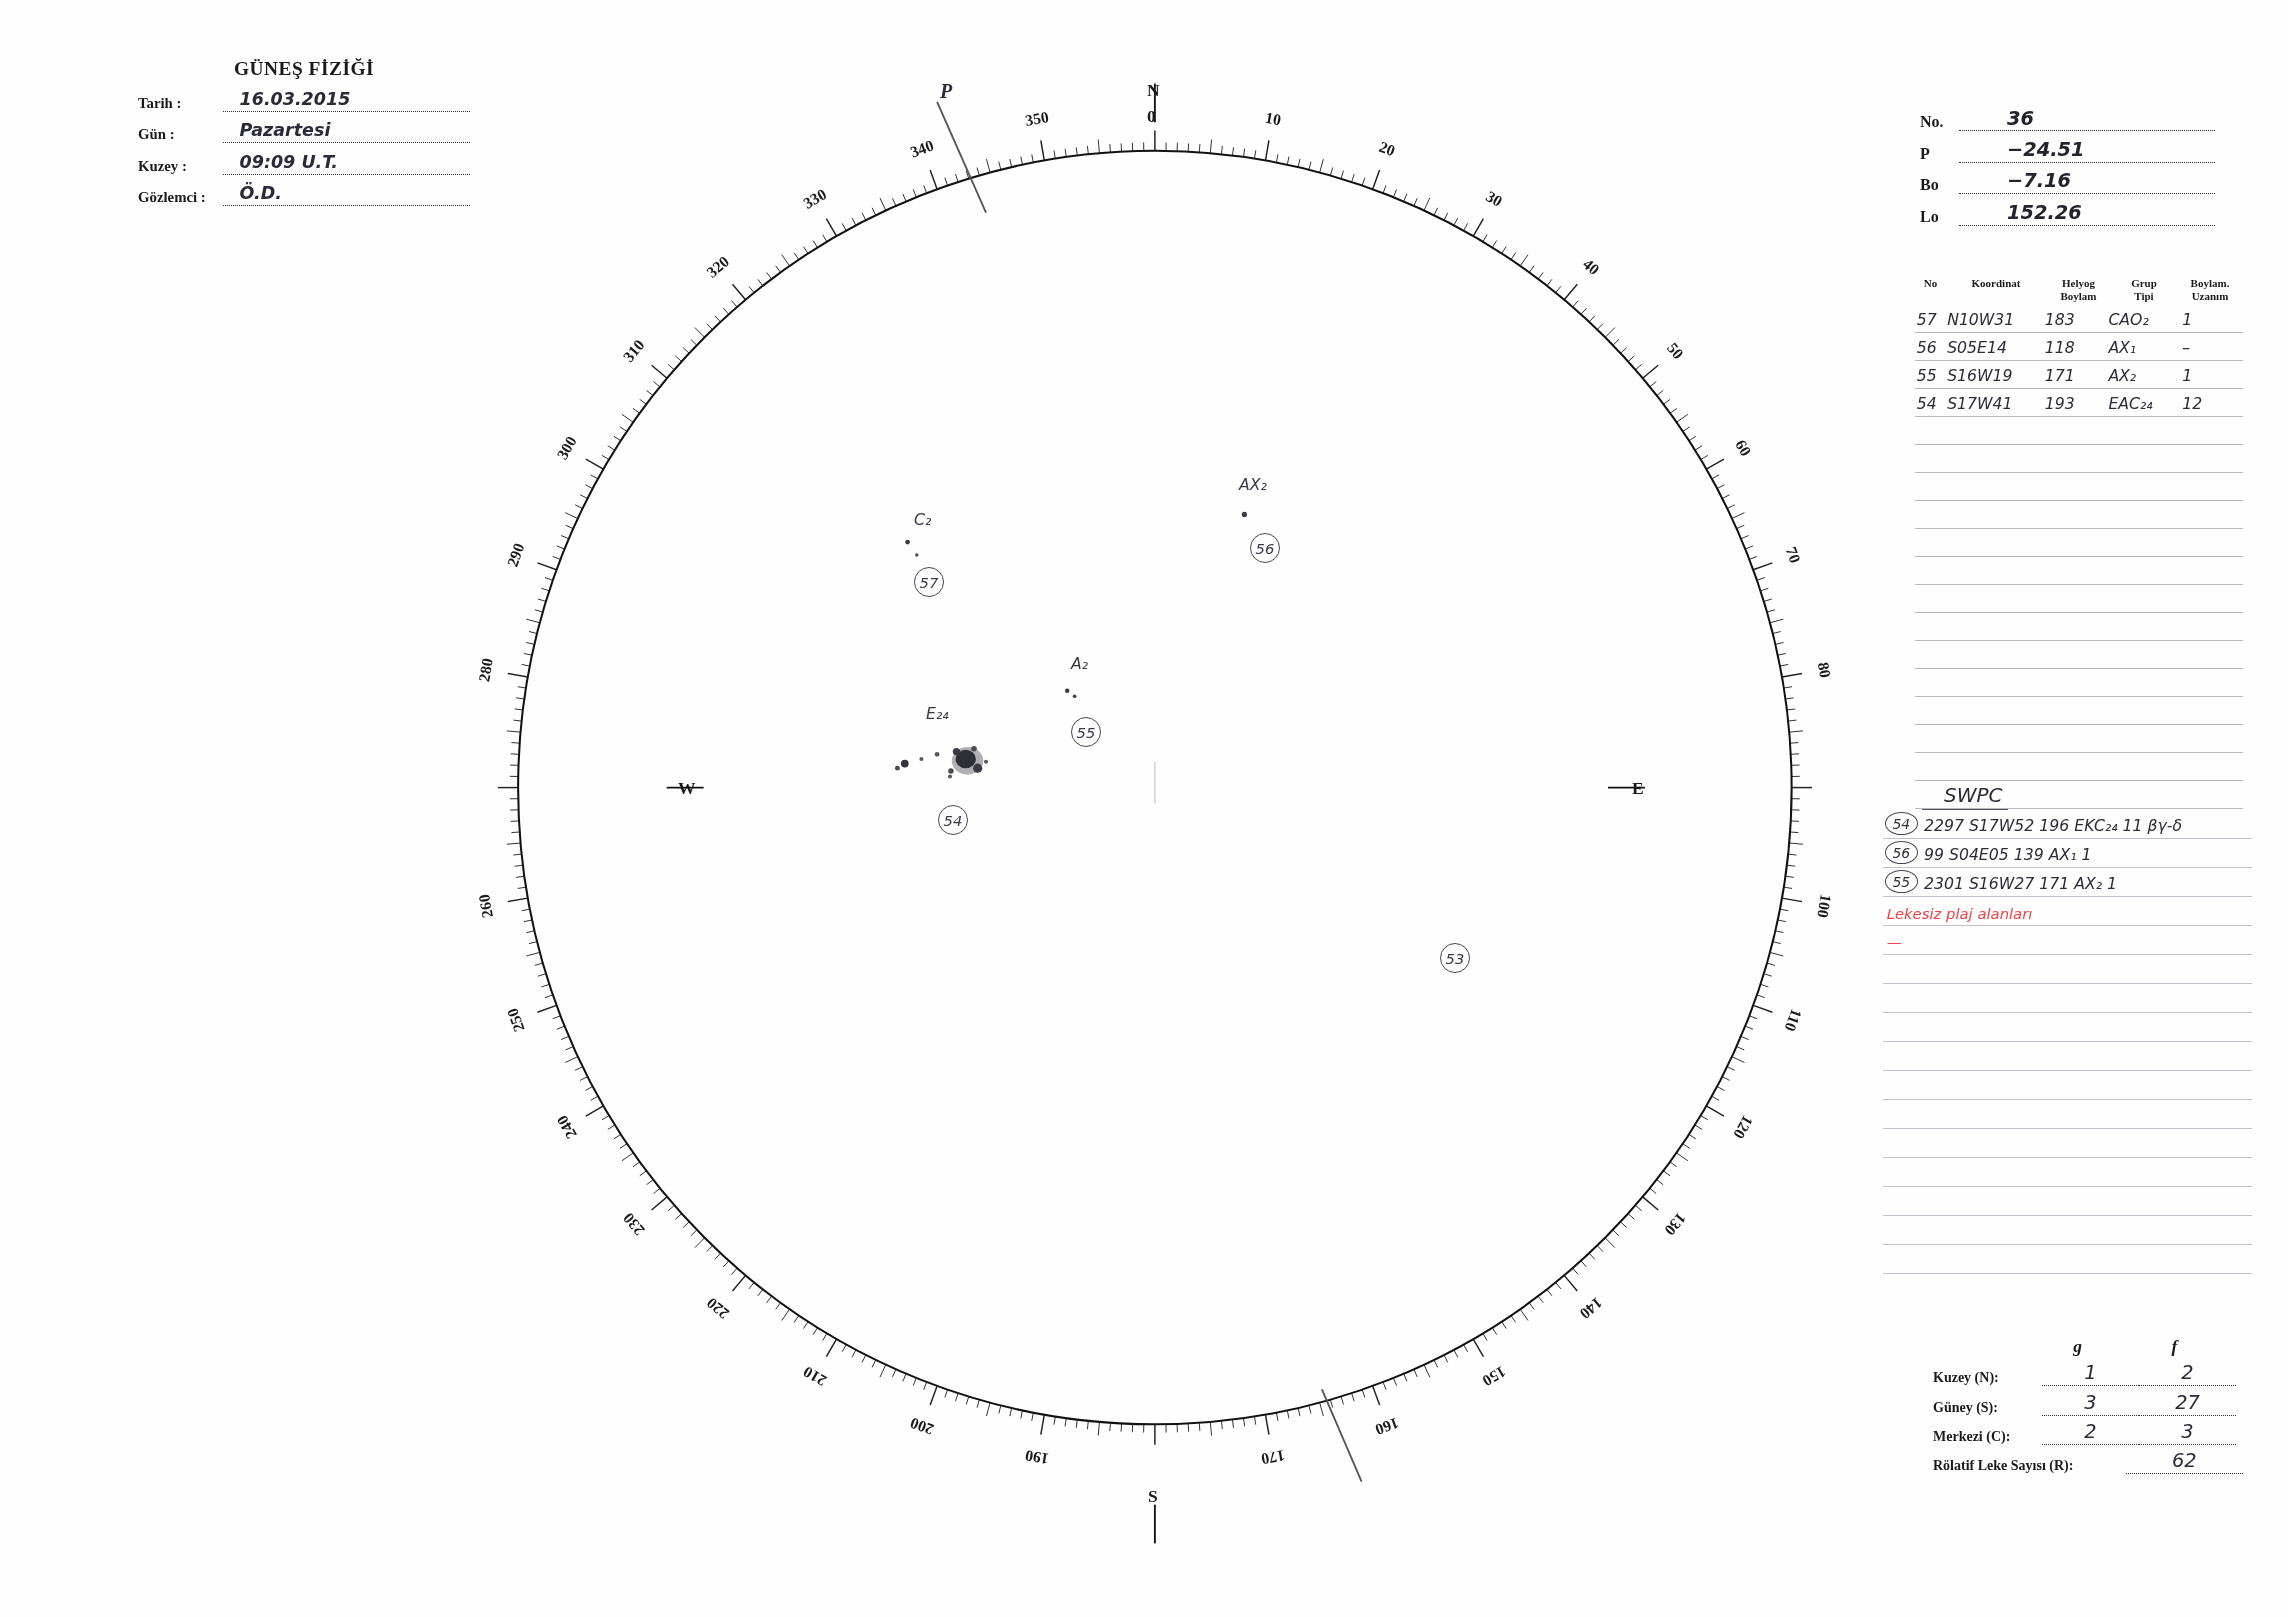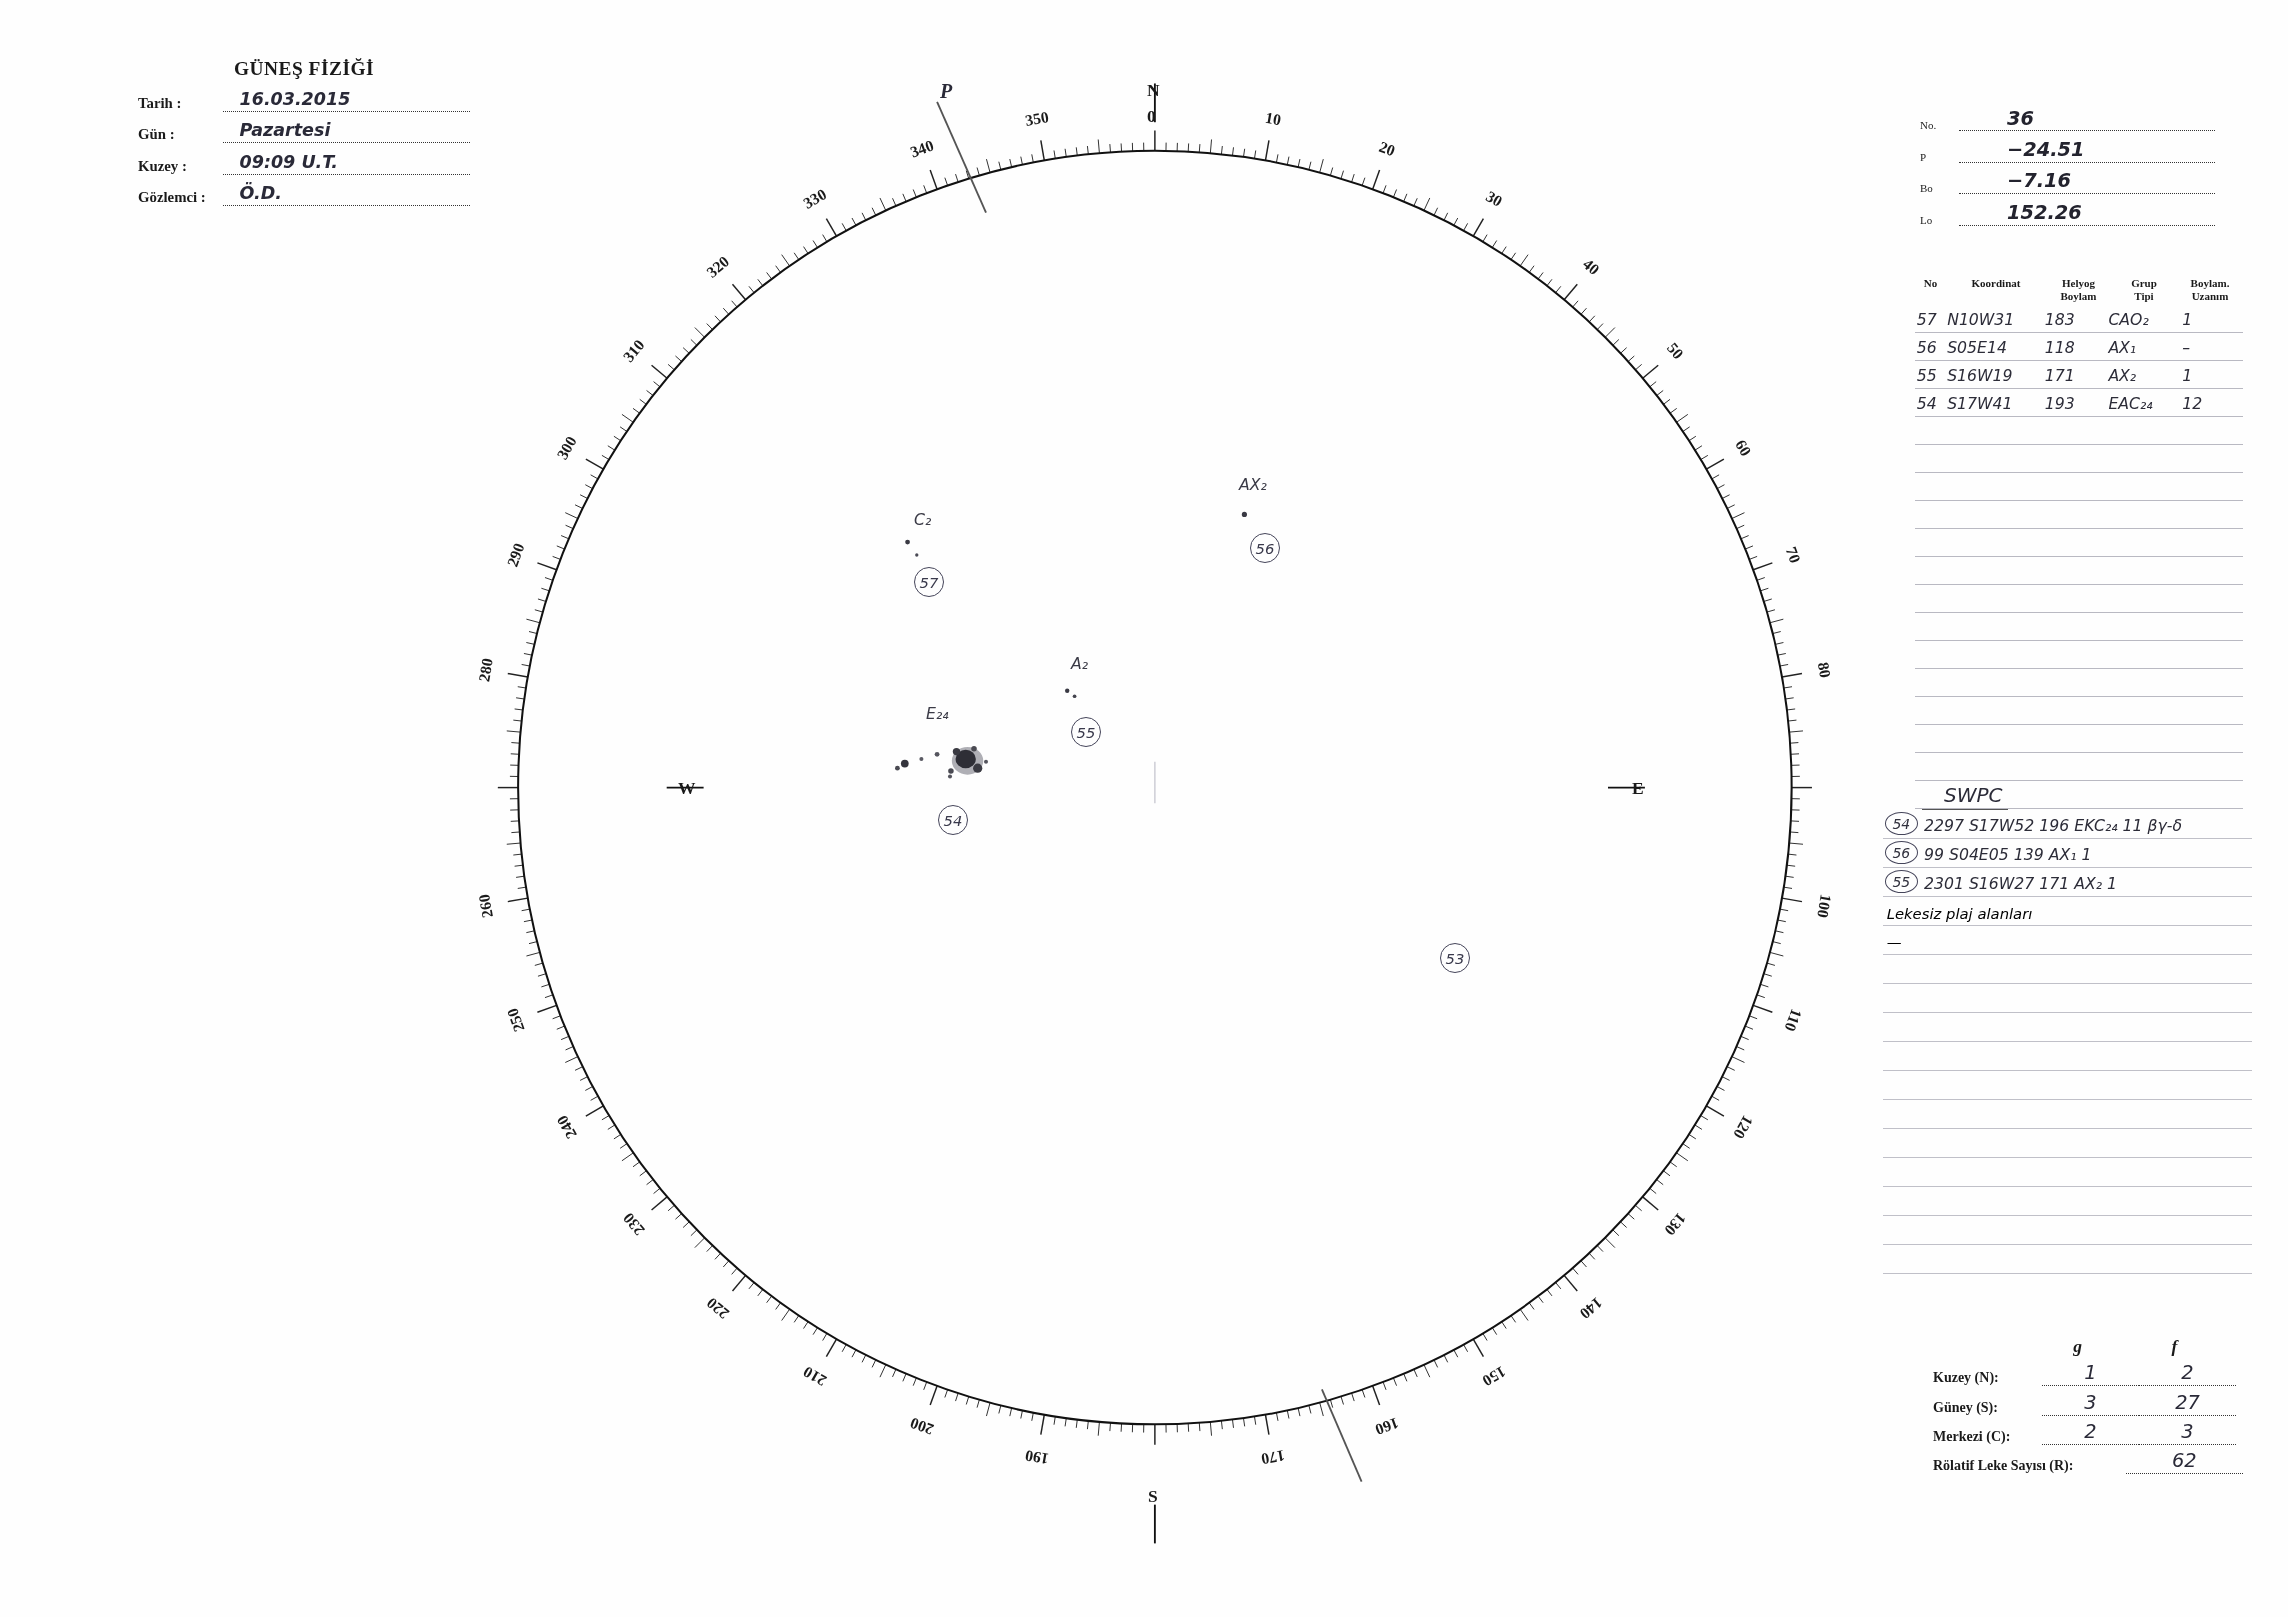--- a/index.html
+++ b/index.html
@@ -35,21 +35,21 @@
 
   
   .spot-note{position:absolute;font-family:"DejaVu Sans",sans-serif;font-style:italic;font-size:15.7px;color:#3a3a46;}
   .spot-circle{position:absolute;border:1.4px solid #45455a;border-radius:50%;
      font-family:"DejaVu Sans",sans-serif;font-style:italic;font-size:14.8px;color:#3a3a4c;
      display:flex;align-items:center;justify-content:center;}
 
   
   #topright{position:absolute;left:1920px;top:111px;width:295px;}
   #topright .r{display:flex;align-items:flex-end;margin-bottom:11px;}
-  #topright .r .lab{width:39px;font-weight:normal;font-size:11px;}
+  #topright .r .lab{width:39px;font-weight:bold;font-size:16px;}
   #topright .r .dots{flex:1;border-bottom:0.9px dotted #333;height:19.4px;position:relative;}
   #topright .r .dots .val{position:absolute;left:48px;bottom:0.9px;font-size:19.4px;white-space:nowrap;}
 
   
   #rtable{position:absolute;left:1915px;top:277px;width:328px;}
   #rtable .hdr{display:flex;font-size:11px;font-weight:bold;line-height:1.15;padding-bottom:2.8px;}
   #rtable .hdr div{text-align:center;}
   #rtable .c0{width:31px;}
   #rtable .c1{width:100px;}
   #rtable .c2{width:65px;}
@@ -68,21 +68,21 @@
   #swpc{position:absolute;left:1883px;top:783px;width:369px;}
   #swpc .ttl{font-family:"DejaVu Sans",sans-serif;font-style:italic;font-size:20px;color:#2b2b38;
              border-bottom:0.9px solid #555;display:inline-block;padding:0 5.5px 1.8px 22px;margin-left:39px;}
   #swpc .row{height:28px;border-bottom:0.9px solid #c0c0c8;position:relative;}
   #swpc .row .no{position:absolute;left:1.8px;bottom:2.8px;width:31px;height:21px;border:1.3px solid #45455a;
         border-radius:50%;font-family:"DejaVu Sans",sans-serif;font-style:italic;font-size:14px;
         display:flex;align-items:center;justify-content:center;color:#33333f;}
   #swpc .row .txt{position:absolute;left:41px;bottom:2.8px;font-family:"DejaVu Sans",sans-serif;
         font-style:italic;font-size:15.7px;color:#2c2c38;white-space:nowrap;}
   #swpc .row .free{position:absolute;left:3.7px;bottom:2.8px;font-family:"DejaVu Sans",sans-serif;
-        font-style:italic;font-size:14.8px;color:#000000;white-space:nowrap;}
+        font-style:italic;font-size:14.8px;color:#ef4444;white-space:nowrap;}
 
   
   #counts{position:absolute;left:1920px;top:1336px;width:323px;}
   #counts .gf{display:flex;font-weight:bold;font-style:italic;font-size:17.5px;
         font-family:"Liberation Serif",serif;padding-left:109px;}
   #counts .gf span{width:97px;text-align:center;}
   #counts .r{display:flex;align-items:flex-end;margin-top:8.3px;}
   #counts .r .lab{width:109px;font-weight:bold;font-size:14px;margin-left:13px;}
   #counts .r .d{width:97px;border-bottom:0.9px dotted #333;height:20px;position:relative;}
   #counts .r .d .v{position:absolute;left:0;right:0;bottom:0.9px;text-align:center;font-size:19.4px;}

